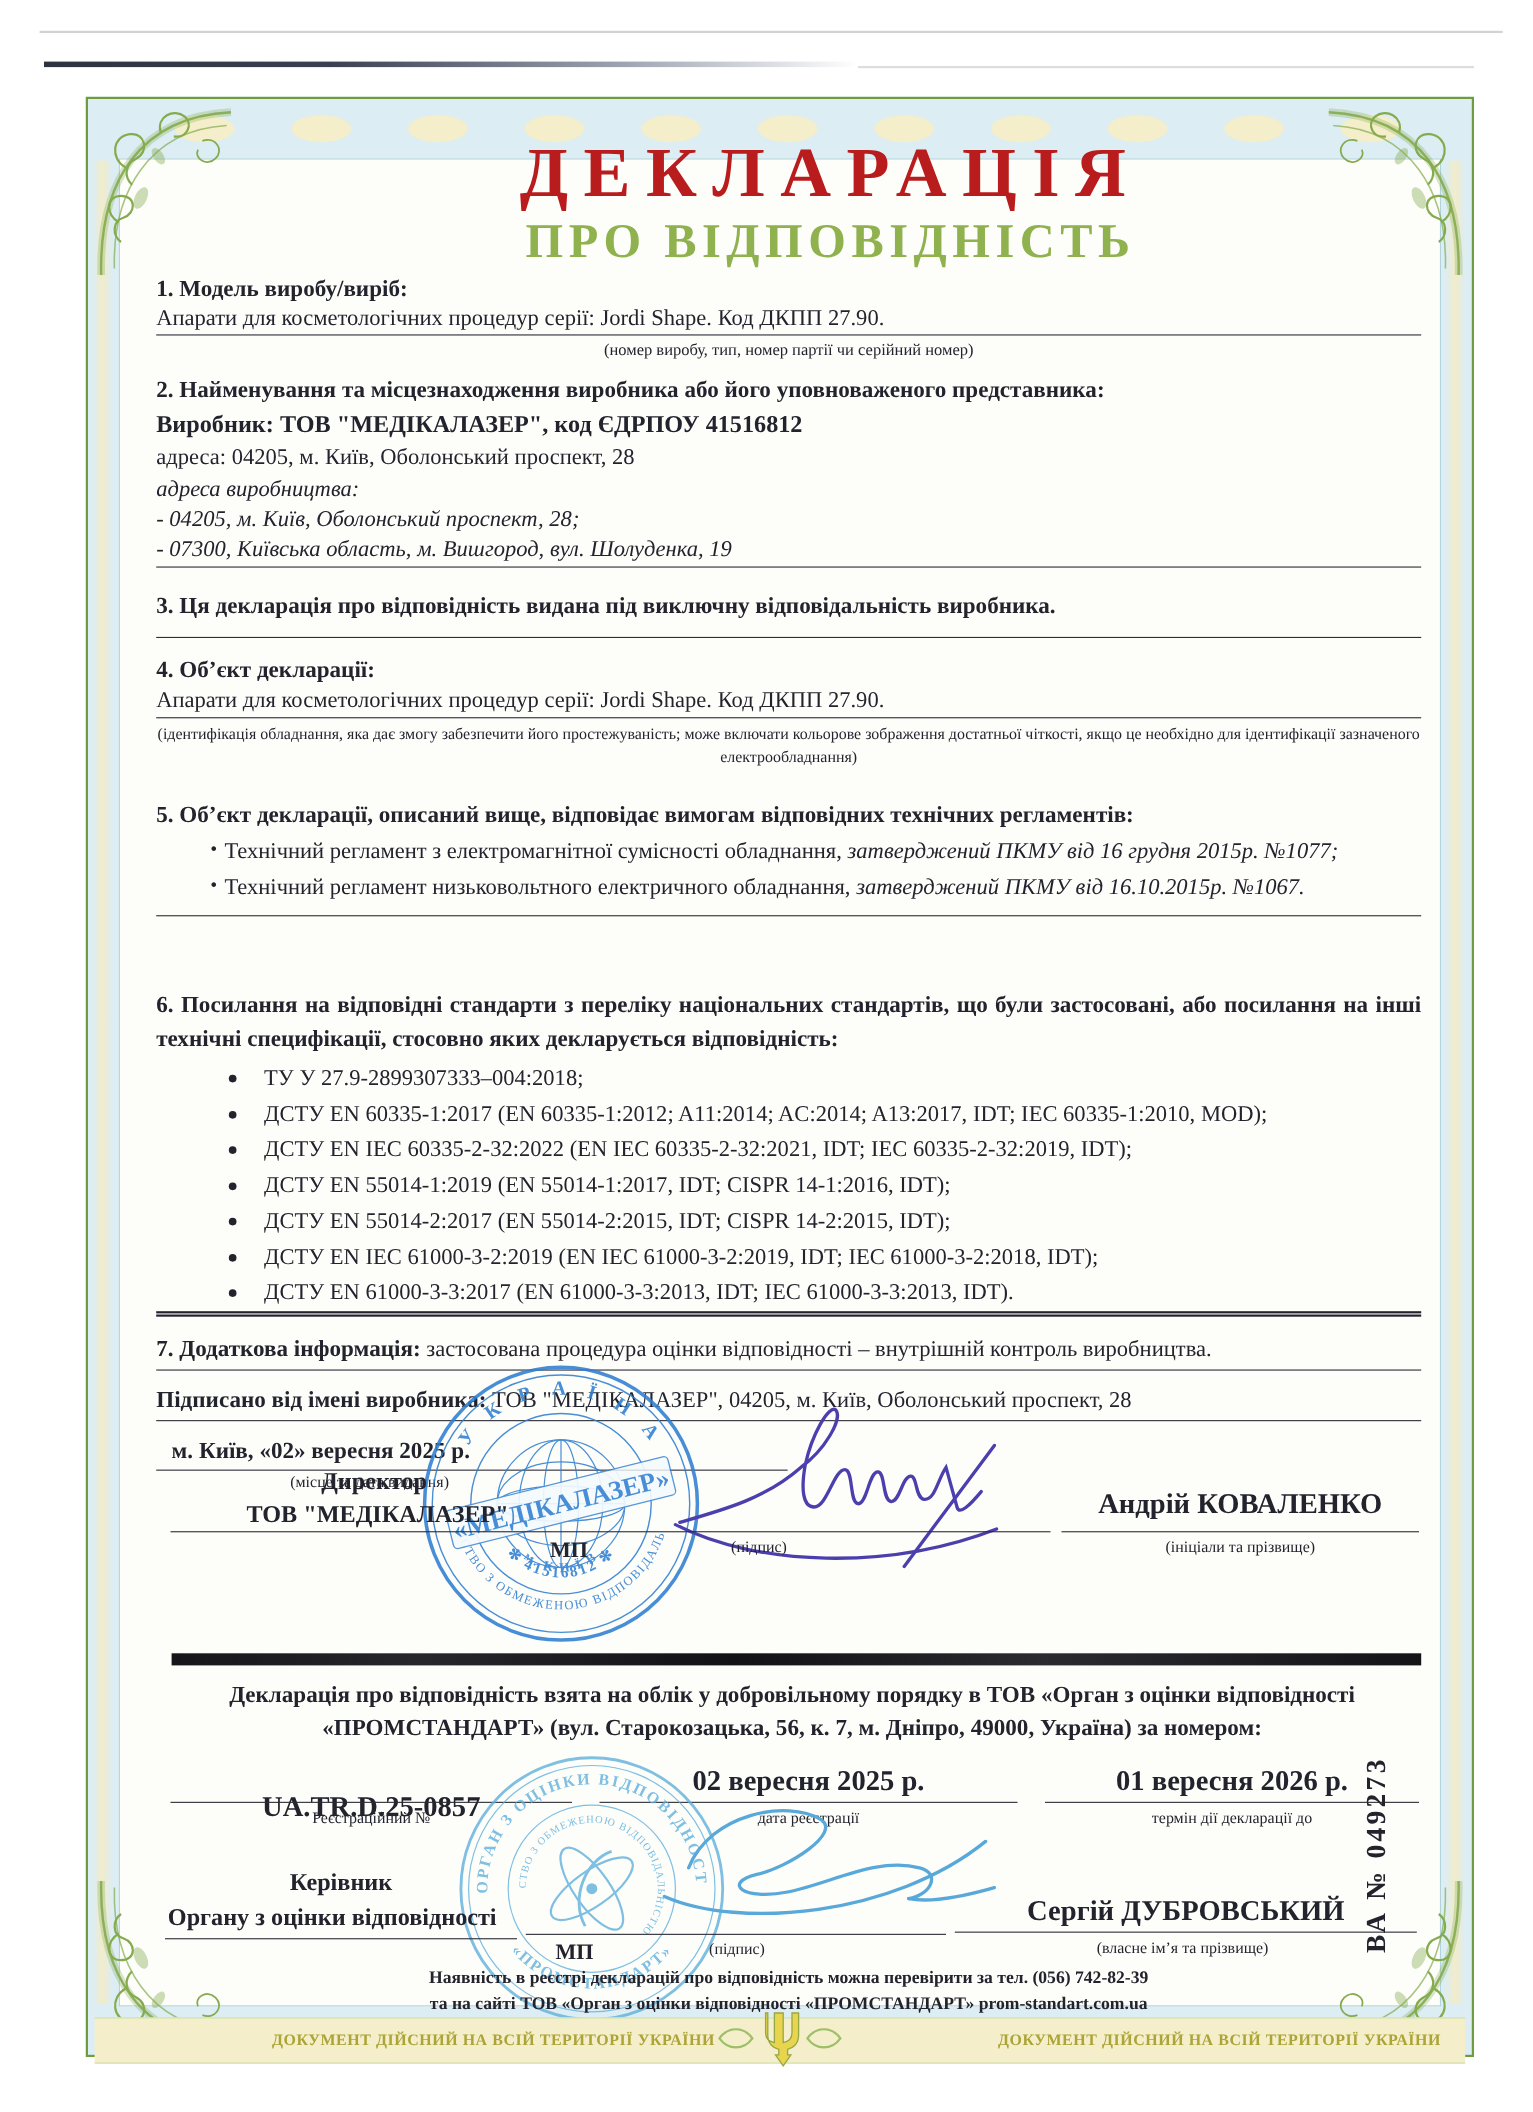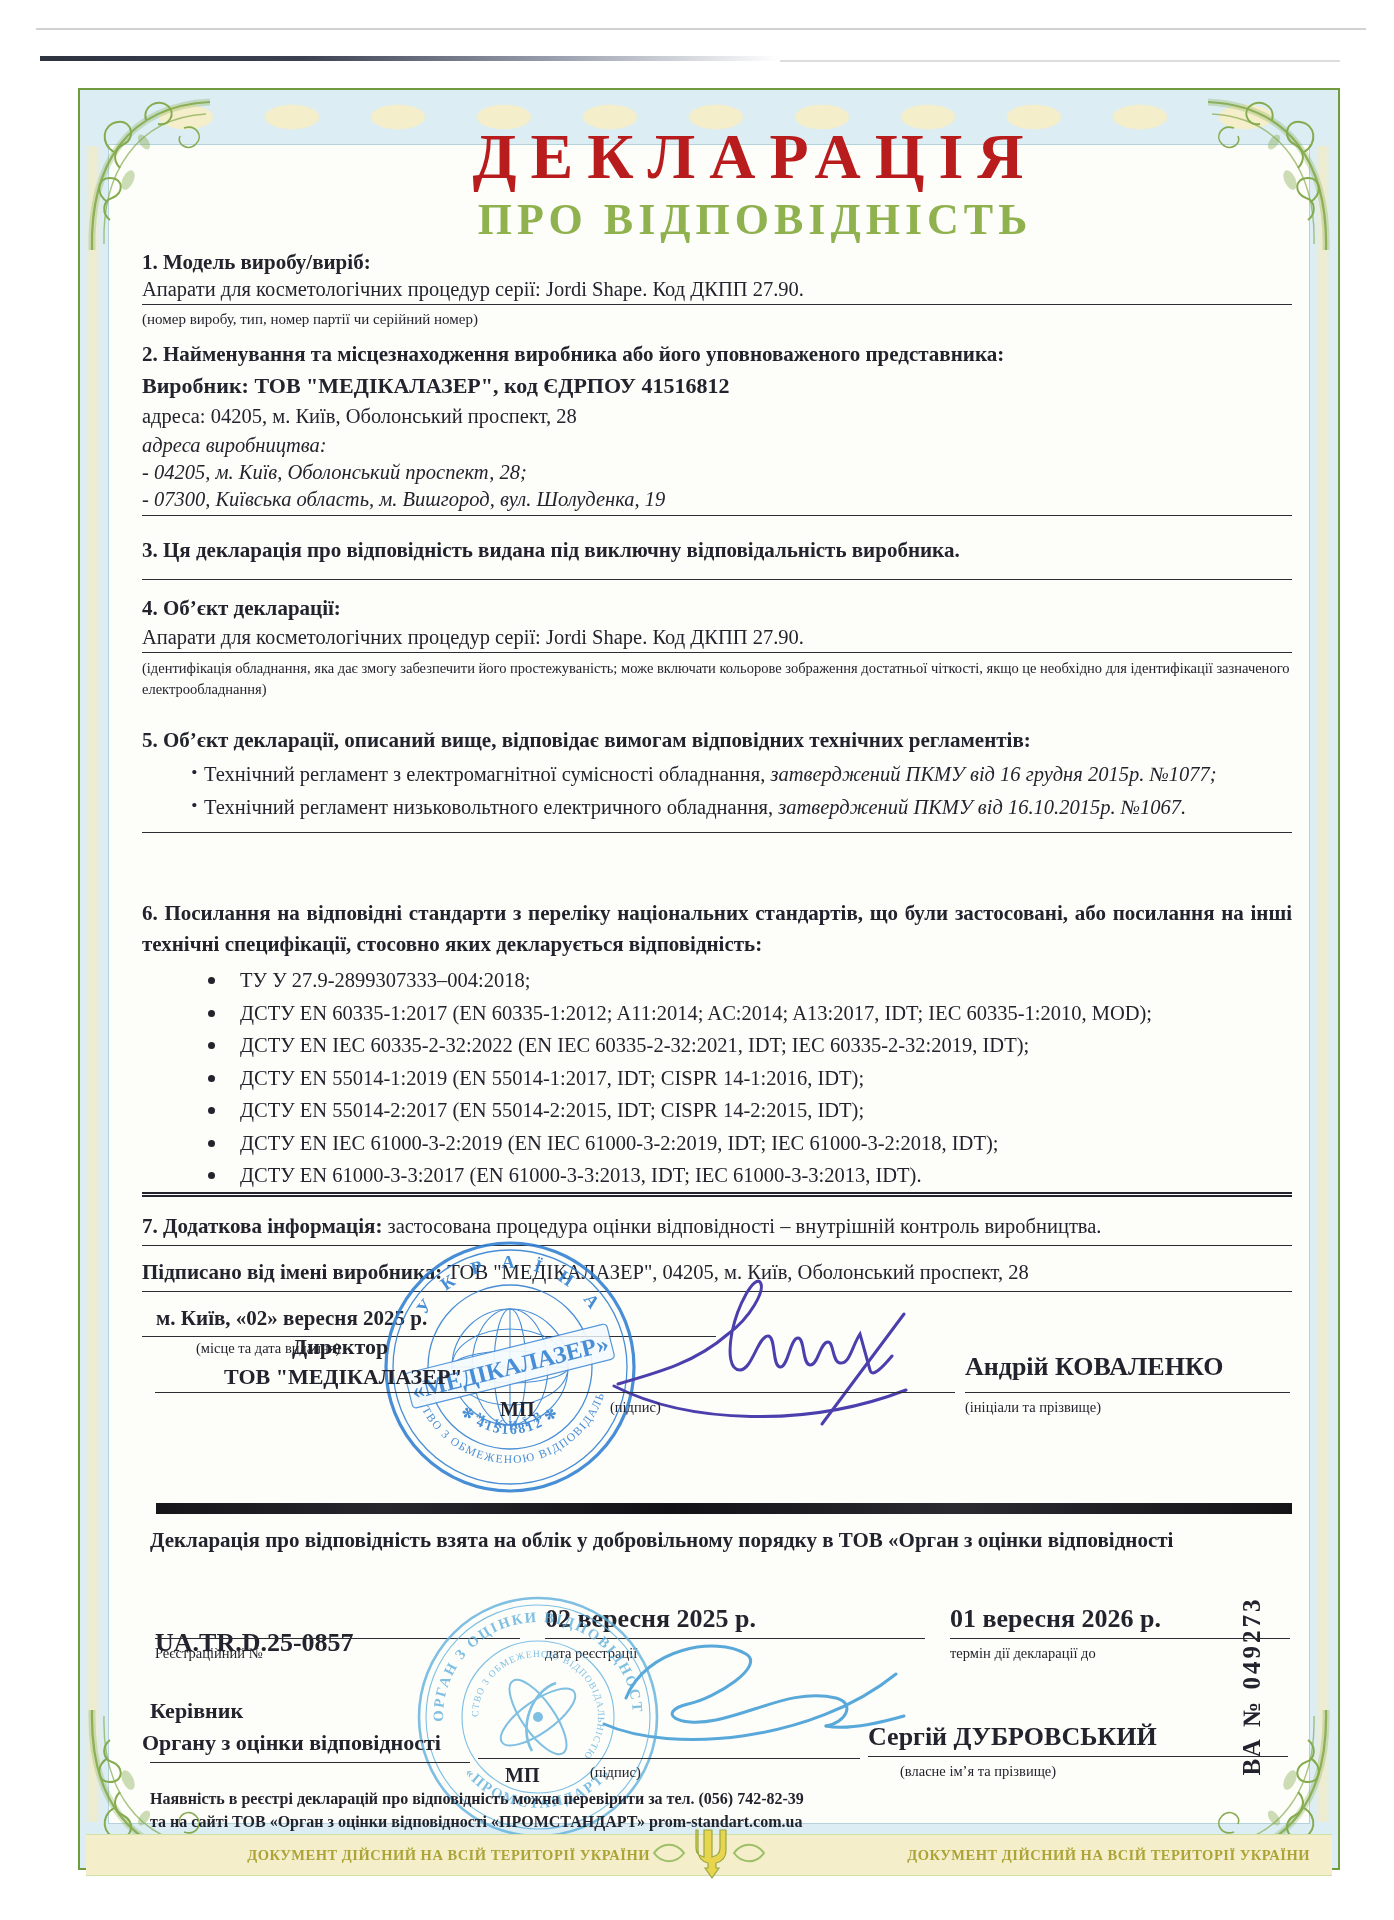--- a/index.html
+++ b/index.html
@@ -19,21 +19,21 @@
   .ribbon{position:absolute;top:56px;bottom:46px;width:20px;
       background:linear-gradient(90deg,rgba(244,238,202,0),#f2ecc9 45%,rgba(244,238,202,0) 90%);}
   .ribbon.l{left:4px}.ribbon.r{right:4px}
   .inner{position:absolute;left:28px;top:54px;right:28px;bottom:44px;background:#fdfdfa;border:1px solid #b2d2dc;}
   .corner{width:130px;height:160px;color:#84ab4e;}
   
   .blk{left:142px;width:1150px;}
   .b{font-weight:bold;}
   .i{font-style:italic;}
   .ul{border-bottom:1.6px solid #2c2c35;}
-  .ctr{text-align:left;}
+  .ctr{text-align:center;}
   .title1{top:120px;left:230px;width:1050px;text-align:center;font-size:64px;font-weight:bold;
           letter-spacing:14px;color:#b91c1c;font-family:"Liberation Serif",serif;}
   .title2{top:194px;left:230px;width:1050px;text-align:center;font-size:44px;font-weight:bold;
           letter-spacing:5px;color:#8fb24e;}
   .h{font-size:21px;font-weight:bold;}
   .t{font-size:20.5px;}
   .small{font-size:15px;}
   .tiny{font-size:14.5px;}
   .list5 div{position:relative;padding-left:62px;text-align:justify;font-size:20.5px;line-height:30px;margin-bottom:3px;}
   .list5 div::before{content:"·";position:absolute;left:48px;top:-2px;font-size:26px;font-weight:bold;}
@@ -191,20 +191,21 @@
   <div class="abs sigline" style="top:1392px;left:155px;width:800px"></div>
   <div class="abs b" style="top:1398px;left:500px;font-size:20px">МП</div>
   <div class="abs tiny ctr" style="top:1399px;left:610px;width:160px">(підпис)</div>
   <div class="abs b ctr" style="top:1352px;left:965px;width:325px;font-size:26px">Андрій КОВАЛЕНКО</div>
   <div class="abs sigline" style="top:1392px;left:965px;width:325px"></div>
   <div class="abs tiny ctr" style="top:1399px;left:965px;width:325px">(ініціали та прізвище)</div>
 
   <div class="abs blackbar"></div>
 
   <div class="abs b ctr" style="top:1528px;left:150px;width:1140px;font-size:21px">Декларація про відповідність взята на облік у добровільному порядку в ТОВ «Орган з оцінки відповідності</div>
+  <div class="abs b ctr" style="top:1558px;left:150px;width:1140px;font-size:21px">«ПРОМСТАНДАРТ» (вул. Старокозацька, 56, к. 7, м. Дніпро, 49000, Україна) за номером:</div>
 
   <div class="abs b ctr" style="top:1628px;left:155px;width:365px;font-size:26px">UA.TR.D.25-0857</div>
   <div class="abs sigline" style="top:1638px;left:155px;width:365px"></div>
   <div class="abs tiny ctr" style="top:1645px;left:155px;width:365px">Реєстраційний №</div>
 
   <div class="abs b ctr" style="top:1604px;left:545px;width:380px;font-size:26px">02 вересня 2025 р.</div>
   <div class="abs sigline" style="top:1638px;left:545px;width:380px"></div>
   <div class="abs tiny ctr" style="top:1645px;left:545px;width:380px">дата реєстрації</div>
 
   <div class="abs b ctr" style="top:1604px;left:950px;width:340px;font-size:26px">01 вересня 2026 р.</div>

